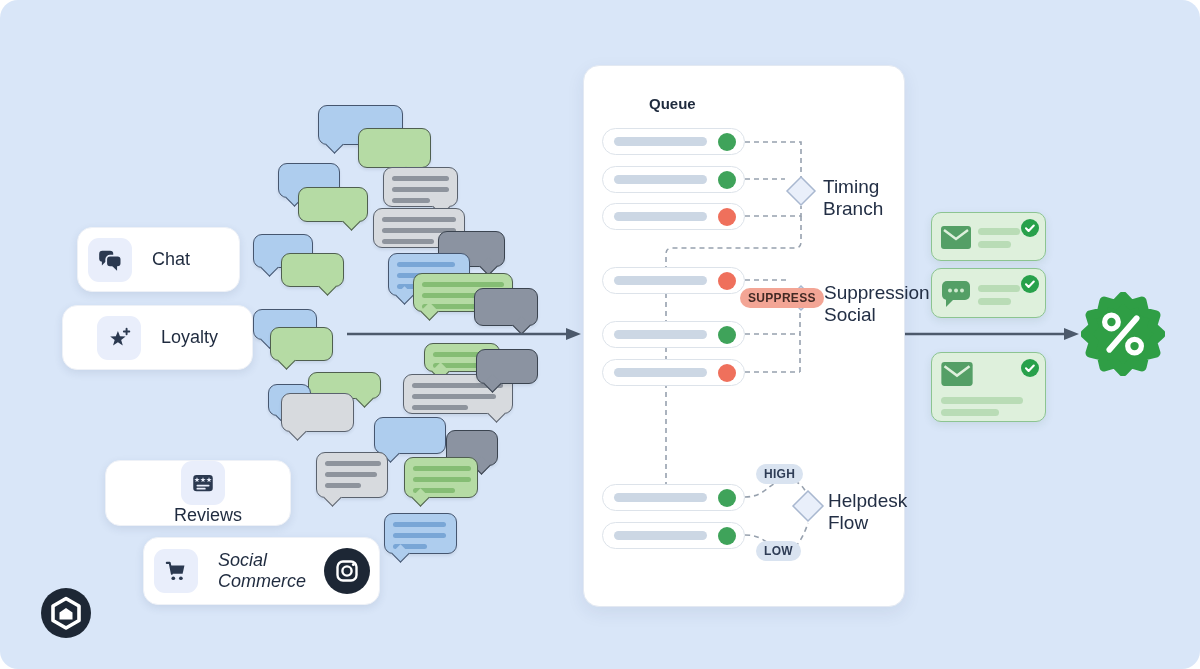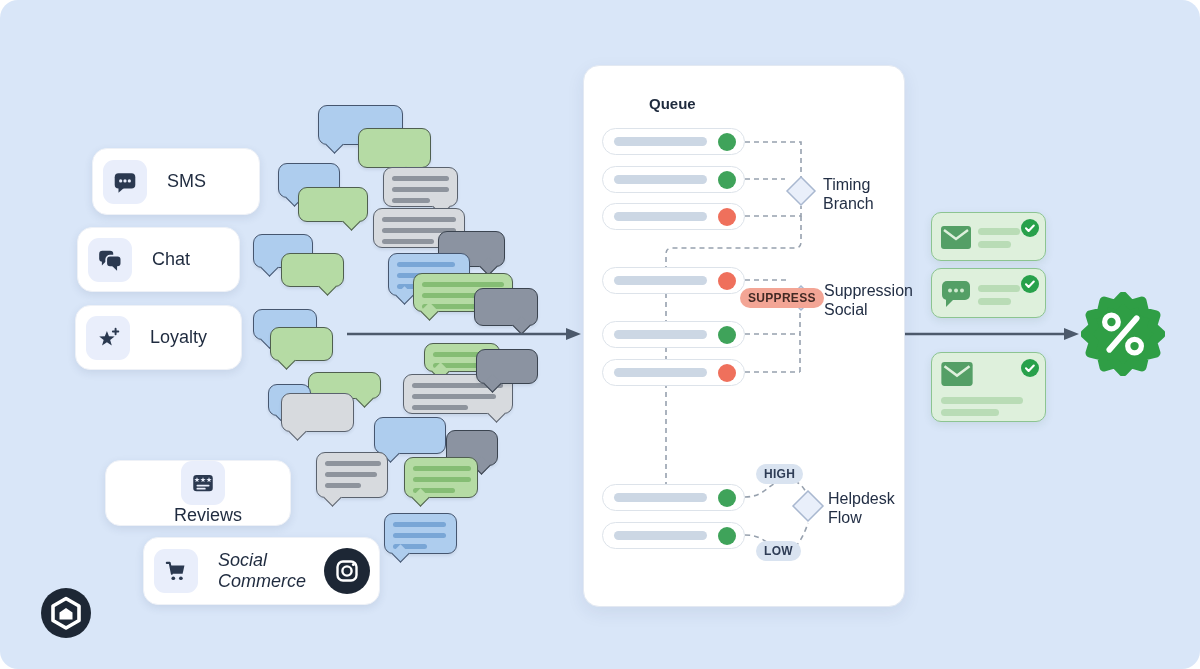--- a/index.html
+++ b/index.html
@@ -31,21 +31,21 @@
 
   
   .qpanel{position:absolute;left:583px;top:65px;width:320px;height:540px;background:#fff;
           border:1px solid #e3e9f2;border-radius:16px;box-shadow:0 6px 18px rgba(35,55,95,.08);}
   .qtitle{position:absolute;left:65px;top:29px;font-size:15px;font-weight:600;color:#1e2a3d;}
   .qrow{position:absolute;left:18px;width:143px;height:27px;background:#fff;border:1px solid #dde3ea;
         border-radius:14px;box-sizing:border-box;}
   .qbar{position:absolute;left:11px;top:8px;width:93px;height:9px;border-radius:5px;background:#ccd7e4;}
   .qdot{position:absolute;right:8px;top:3.5px;width:18px;height:18px;border-radius:50%;}
   .qsvg{position:absolute;inset:0;}
-  .branch-label{position:absolute;font-size:16px;color:#232f45;line-height:1.18;}
+  .branch-label{position:absolute;font-size:19px;color:#232f45;line-height:1.18;}
   .badge{position:absolute;font-size:12px;font-weight:bold;letter-spacing:.3px;border-radius:10px;
          padding:3px 8px;color:#2e3c55;}
   .badge-suppress{background:#f3a595;color:#432a25;}
   .badge-priority{background:#d9e3f0;}
 
   
   .ocard{position:absolute;background:#def0dc;border:1.5px solid #8cc491;border-radius:10px;
          box-shadow:0 3px 8px rgba(35,85,55,.10);box-sizing:border-box;}
   .oline{position:absolute;height:7px;border-radius:4px;background:#b9dcb6;}
   .ocheck{position:absolute;top:6px;right:6px;}
@@ -53,46 +53,34 @@
 
   .seal{position:absolute;left:1081px;top:292px;}
   .brand{position:absolute;left:41px;top:588px;}
 </style>
 </head>
 <body>
 
 <div class="stage">
 
 
-  <div class="chcard" style="left:92px;top:148px;width:166px;height:65px;">
-    <div class="chtile">
-      <svg width="26" height="26" viewBox="0 0 24 24">
-          <rect x="2.5" y="4" width="19" height="14" rx="3.5" fill="#2b3950"></rect>
-          <polygon points="6,17 6,22 11.5,17" fill="#2b3950"></polygon>
-          <circle cx="8" cy="11" r="1.5" fill="#e9eefb"></circle>
-          <circle cx="12" cy="11" r="1.5" fill="#e9eefb"></circle>
-          <circle cx="16" cy="11" r="1.5" fill="#e9eefb"></circle>
-        </svg>
-    </div>
-    <div class="chlabel">SMS</div>
-  </div>
 
   <div class="chcard" style="left:77px;top:227px;width:161px;height:63px;">
     <div class="chtile">
       <svg width="26" height="26" viewBox="0 0 24 24">
           <rect x="2" y="3.5" width="13" height="10" rx="3" fill="#2b3950"></rect>
           <polygon points="4.5,12.5 4.5,17 9,12.5" fill="#2b3950"></polygon>
           <rect x="8.5" y="8" width="14" height="10.5" rx="3.5" fill="#2b3950" stroke="#e9eefb" stroke-width="1.6"></rect>
           <polygon points="18.5,17.5 18.5,22 14,17.5" fill="#2b3950"></polygon>
         </svg>
     </div>
     <div class="chlabel">Chat</div>
   </div>
 
-  <div class="chcard" style="left:75px;top:305px;width:165px;height:63px;">
+  <div class="chcard" style="left:62px;top:305px;width:165px;height:63px;padding-left:24px;">
     <div class="chtile">
       <svg width="26" height="26" viewBox="0 0 24 24">
           <polygon points="11,5.5 12.9,10.4 18.1,10.6 14,13.9 15.5,18.9 11,15.9 6.5,18.9 8,13.9 3.9,10.6 9.1,10.4" fill="#2b3950"></polygon>
           <path d="M19,3.5 v5 M16.5,6 h5" stroke="#2b3950" stroke-width="1.8" stroke-linecap="round"></path>
         </svg>
     </div>
     <div class="chlabel">Loyalty</div>
   </div>
 
 

